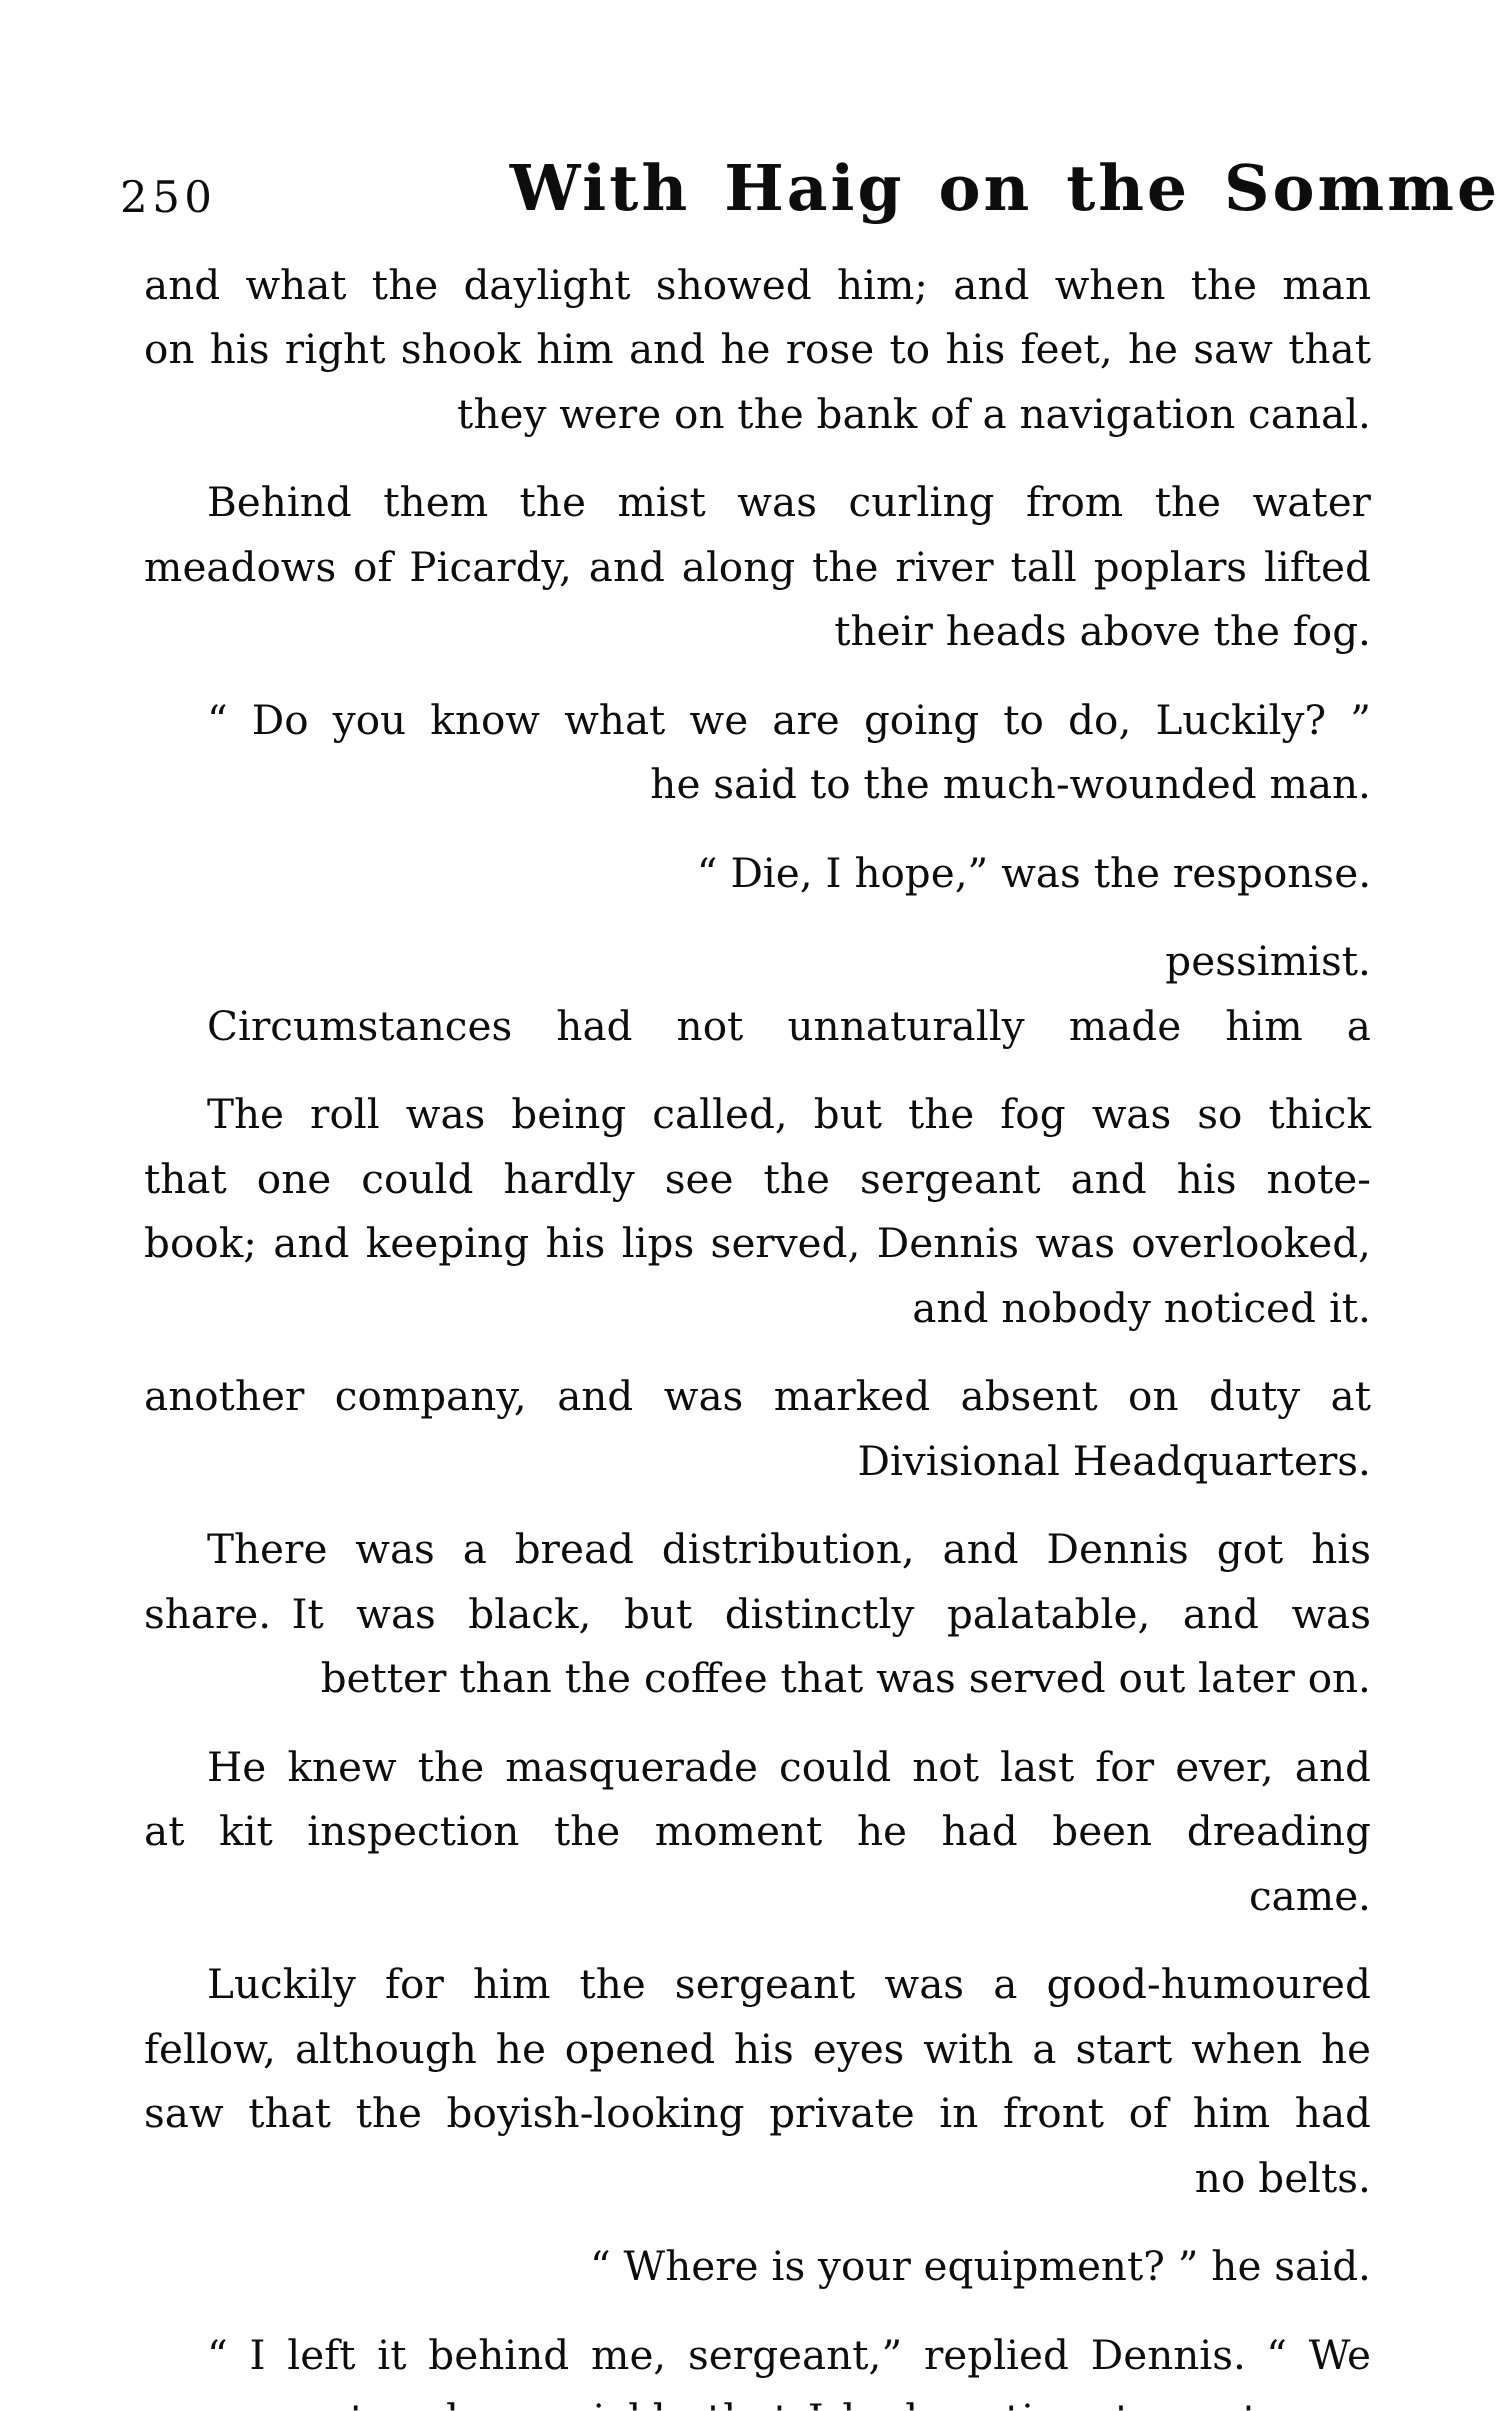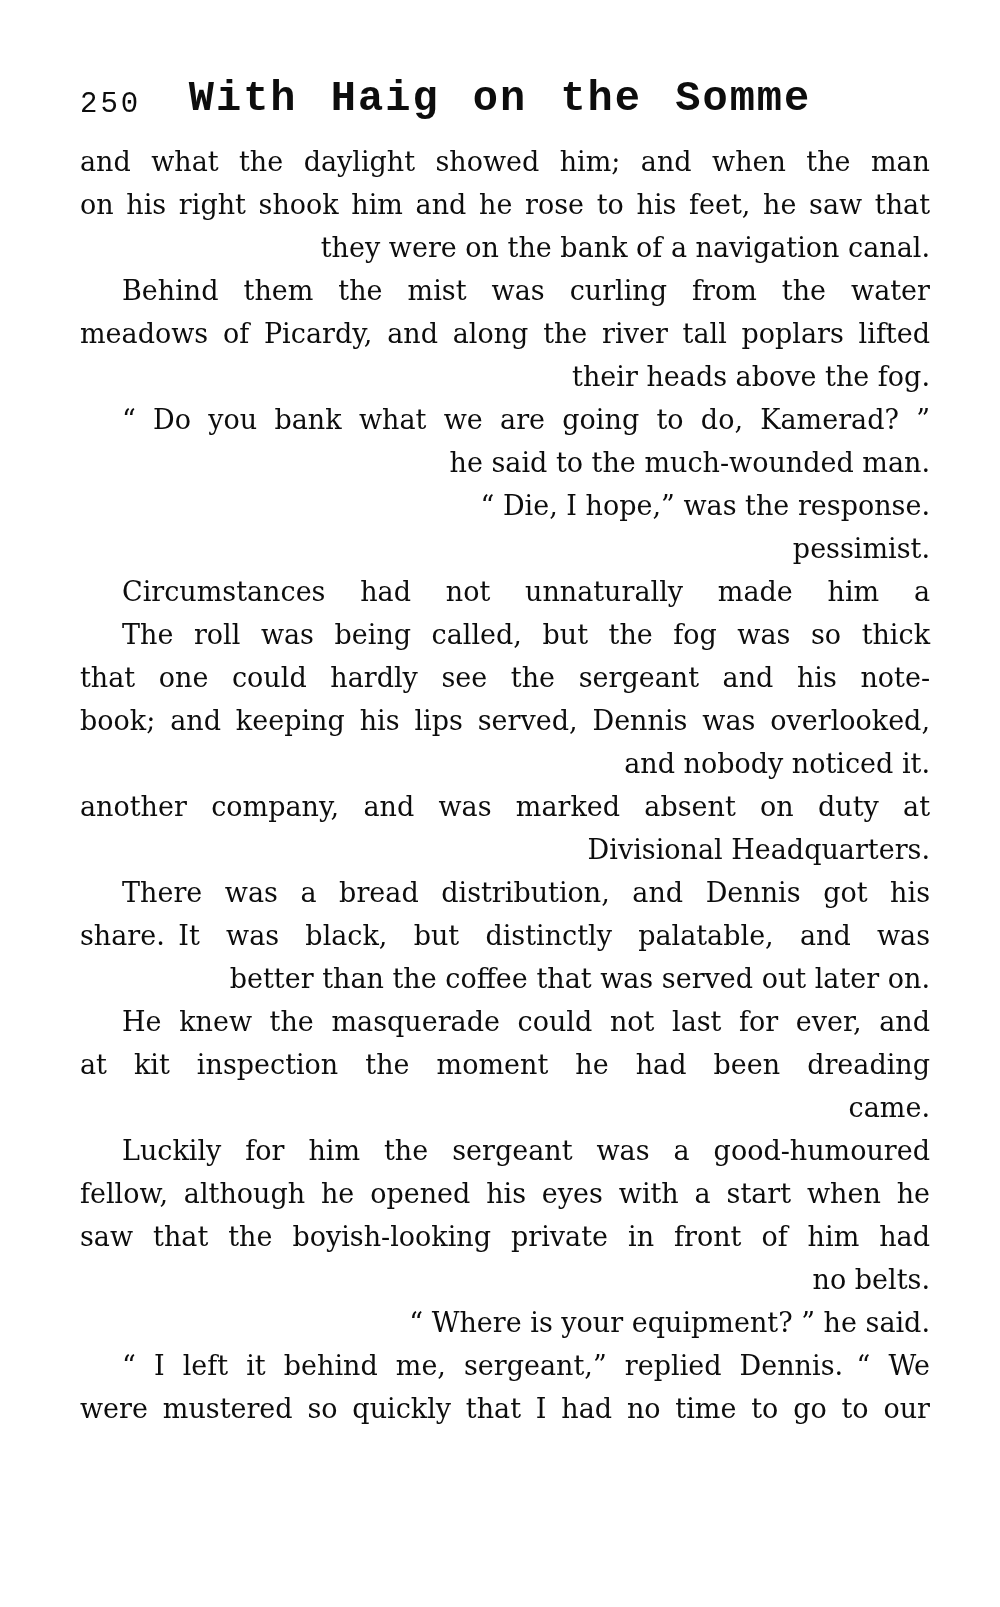--- a/index.html
+++ b/index.html
@@ -11,46 +11,45 @@
     -webkit-font-smoothing: none;
   }
   .page {
     position: relative;
     width: 1000px; height: 1607px;
     background: #ffffff;
     overflow: hidden;
   }
   .header {
     position: relative;
-    margin-top: 72px;
+    margin-top: 99px;
     height: 54px;
-    font-family: Liberation Mono, monospace;
   }
   .pagenum {
     position: absolute;
     left: 80px;
     bottom: 5px;
     font-size: 29px;
     letter-spacing: 3px;
   }
   .title {
     margin: 0;
     font-size: 42px;
     line-height: 54px;
     font-weight: bold;
-    text-align: center;
+    text-align: right;
     letter-spacing: 2px;
     word-spacing: 6px;
   }
   .body-text {
     margin: 14px 70px 0 80px;
     font-size: 27px;
     line-height: 43px;
   }
-  .para { margin: 0; }
+  .para { margin: 16px; }
   .line {
     text-align: right;
     white-space: normal;
   }
   .line.just {
     text-align: justify;
     text-align-last: justify;
   }
   .line.indent { text-indent: 42px; }
 </style>
@@ -67,21 +66,21 @@
         <div class="line just">and what the daylight showed him; and when the man</div>
         <div class="line just">on his right shook him and he rose to his feet, he saw that</div>
         <div class="line">they were on the bank of a navigation canal.</div>
       </div>
       <div class="para">
         <div class="line just indent">Behind them the mist was curling from the water</div>
         <div class="line just">meadows of Picardy, and along the river tall poplars lifted</div>
         <div class="line">their heads above the fog.</div>
       </div>
       <div class="para">
-        <div class="line just indent">“ Do you bank what we are going to do, Kamerad? ”</div>
+        <div class="line just indent">“ Do you know what we are going to do, Luckily? ”</div>
         <div class="line">he said to the much-wounded man.</div>
       </div>
       <div class="para">
         <div class="line indent">“ Die, I hope,” was the response.</div>
       </div>
       <div class="para">
         <div class="line">pessimist.</div>
         <div class="line just indent">Circumstances had not unnaturally made him a</div>
       </div>
       <div class="para">

